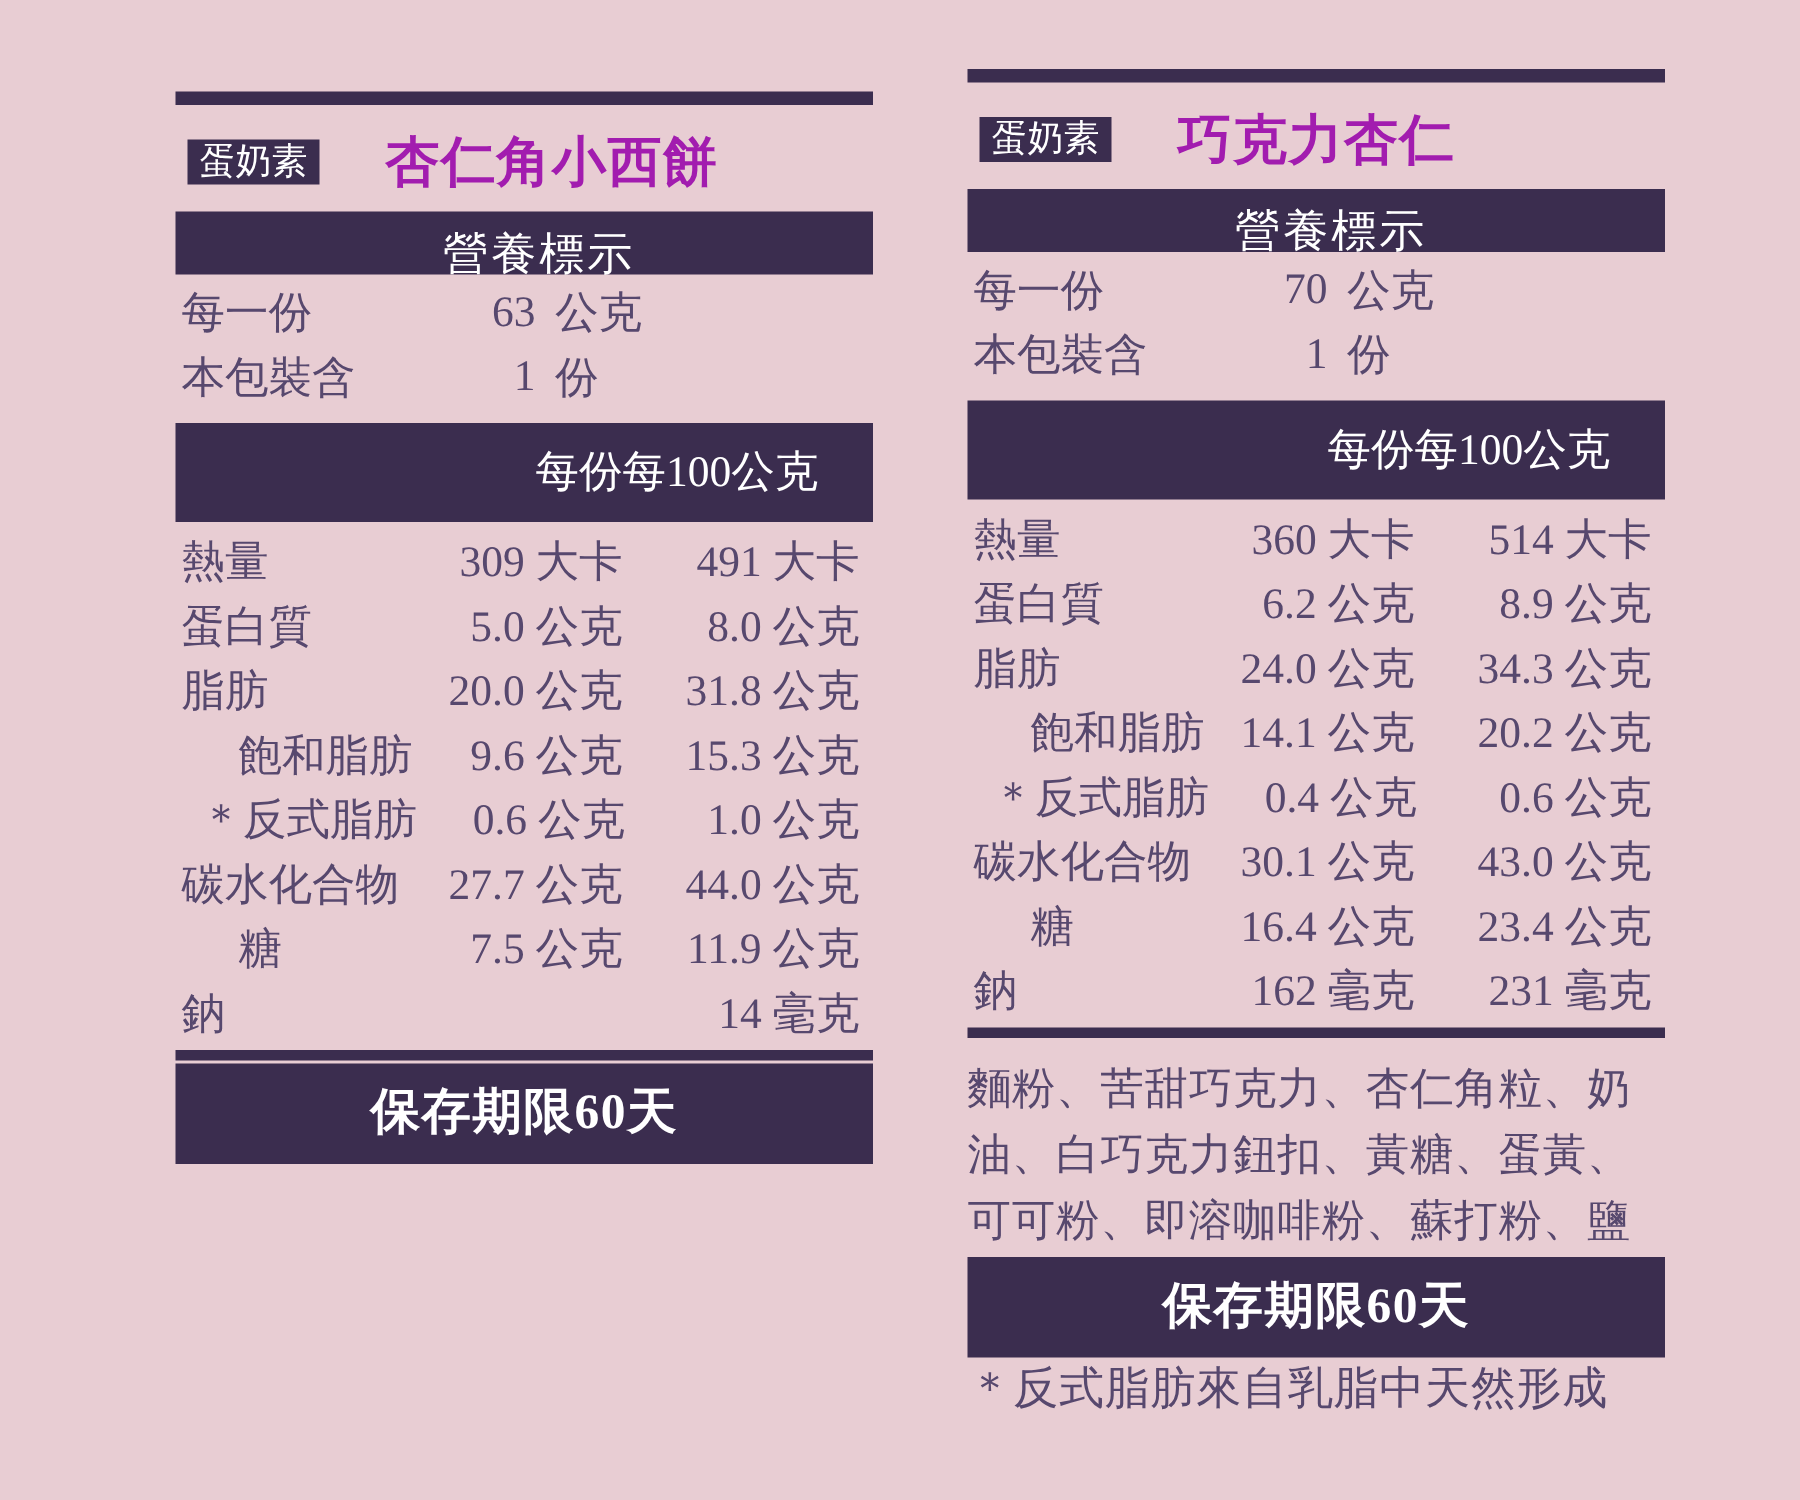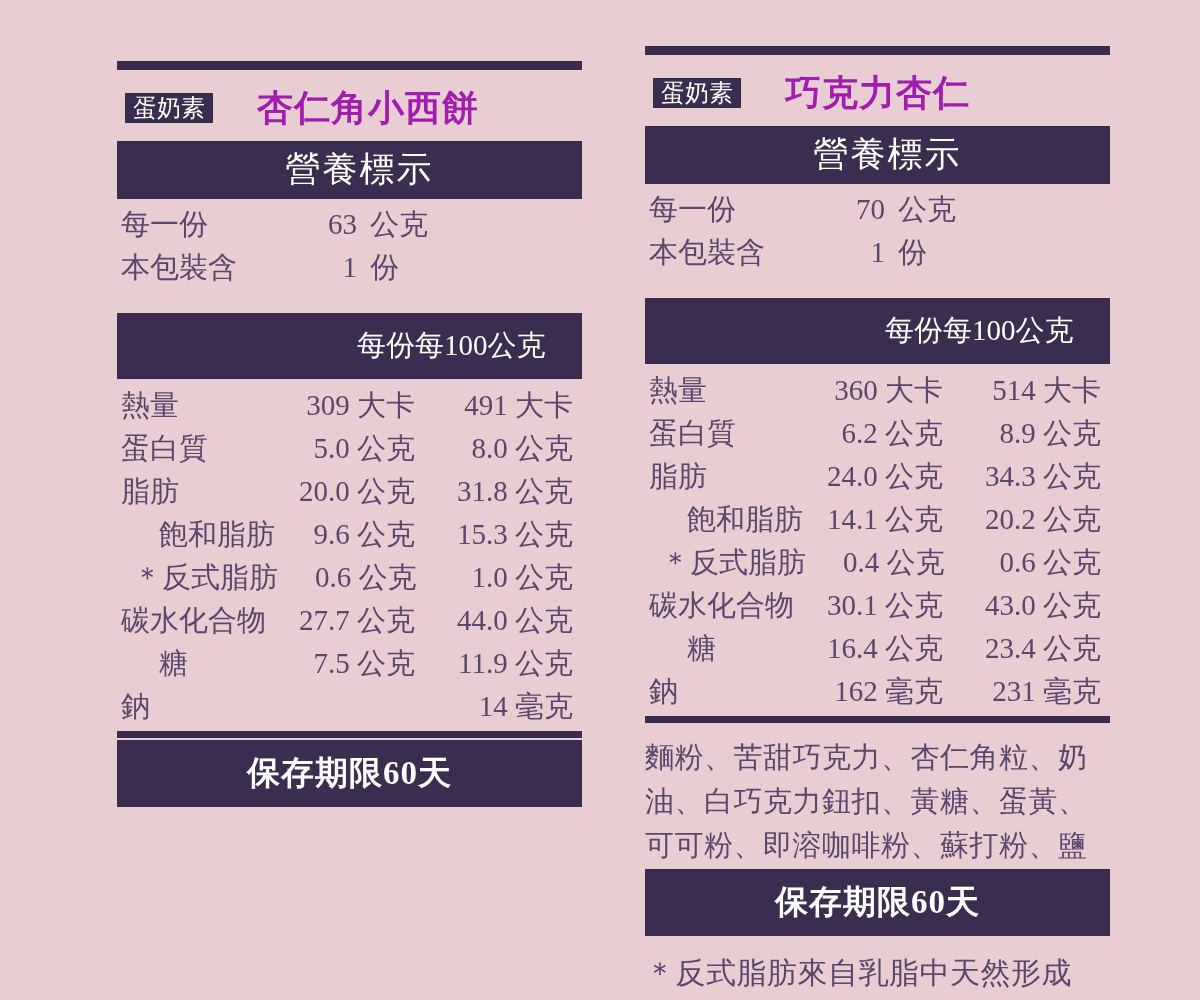--- a/index.html
+++ b/index.html
@@ -40,36 +40,36 @@
     font-weight: bold;
     color: #a21caf;
     margin-left: 44px;
     white-space: nowrap;
     letter-spacing: 1px;
   }
 
   .bar { background: #3b2d4f; color: #ffffff; width: 100%; }
   .section-bar {
     margin-top: 16px;
-    height: 58px;
+    height: 42px;
     line-height: 58px;
     text-align: center;
-    font-size: 35px;
+    font-size: 30px;
     letter-spacing: 2px;
     padding-left: 20px;
   }
 
   .servings { margin-top: 4px; }
   .sv-row { display: flex; align-items: center; height: 43px; padding-left: 4px; font-size: 29px; }
   .sv-label { width: 160px; }
   .sv-num { width: 76px; text-align: right; }
   .sv-unit { margin-left: 13px; }
 
   .col-header-bar {
-    margin-top: 24px;
+    margin-top: 9px;
     height: 66px;
     display: flex;
     align-items: center;
     font-size: 29px;
     padding: 0 9px 0 4px;
   }
   .col-spacer { flex: 1; }
   .col-1 { width: 140px; text-align: right; }
   .col-2 { width: 158px; text-align: left; }
 
@@ -94,21 +94,20 @@
     margin-top: 2px;
     height: 67px;
     line-height: 67px;
     text-align: center;
     font-size: 33px;
     font-weight: bold;
     letter-spacing: 1px;
   }
 
   .footnote {
-    margin-top: 17px;
     font-size: 30px;
     letter-spacing: 0.5px;
     white-space: nowrap;
   }
 </style>
 </head>
 <body>
 
 <div class="canvas">
 

